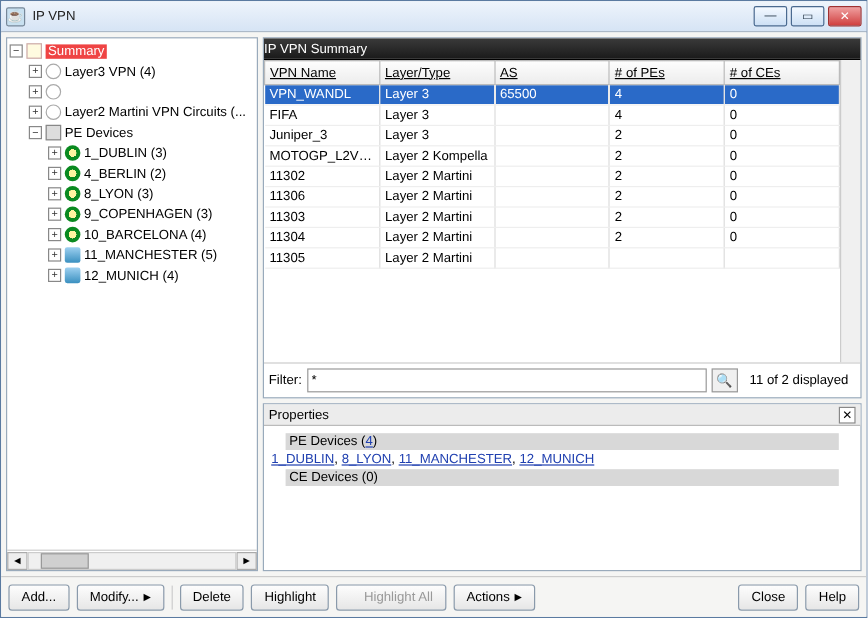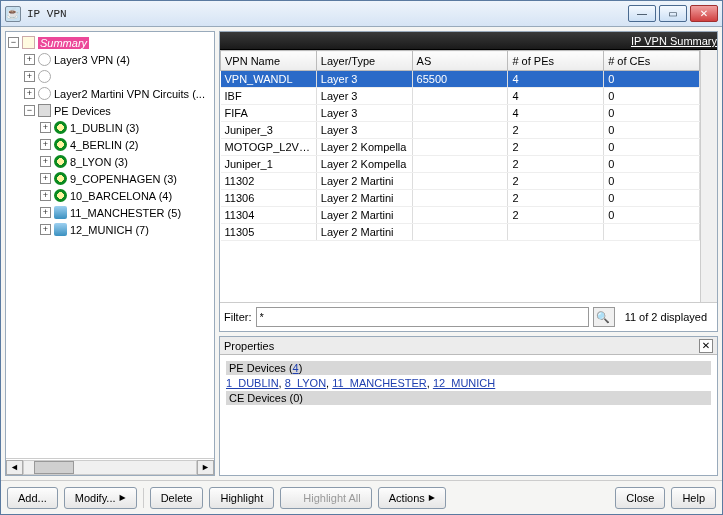--- a/index.html
+++ b/index.html
@@ -1,62 +1,62 @@
 <!DOCTYPE html>
 <html><head>
 <meta charset="utf-8">
 <style>
 * { box-sizing: border-box; margin: 0; padding: 0; font-family: "Segoe UI", Tahoma, sans-serif; font-size: 11px; }
 html, body { width: 723px; height: 515px; overflow: hidden; }
 .window { width: 723px; height: 515px; border: 1px solid #5a7aa0; display: flex; flex-direction: column; }
 .titlebar { height: 26px; background: linear-gradient(#eef4fb,#d6e4f5); display: flex; align-items: center; padding: 0 4px; border-bottom: 1px solid #9ab; }
 .titlebar .app-icon { width: 16px; height: 16px; border-radius: 2px; background: #c8e0f0; border: 1px solid #789; margin-right: 6px; display: inline-flex; align-items: center; justify-content: center; }
-.titlebar .title { flex: 1; color: #222; font-family: Liberation Mono, monospace; }
+.titlebar .title { flex: 1; color: #222; }
 .winbtn { width: 28px; height: 17px; border: 1px solid #4a6a90; border-radius: 2px; margin-left: 3px; display: inline-flex; align-items: center; justify-content: center; background: linear-gradient(#f4f9ff,#cde0f5); color: #234; font-size: 10px; cursor: default; }
 .winbtn.close { background: linear-gradient(#f0a0a0,#d04040); border-color: #a03030; color: #fff; }
 .content { flex: 1; display: flex; padding: 4px; gap: 4px; background: #f5f5f3; }
 .left { width: 210px; border: 1px solid #9ab; background: #fff; display: flex; flex-direction: column; }
 .tree { flex: 1; overflow: auto; padding: 2px 0; }
 .tree ul { list-style: none; padding-left: 0; }
 .tree li { white-space: nowrap; }
 .tree li > .row { display: flex; align-items: center; height: 17px; padding-left: 2px; }
 .tree li ul { padding-left: 16px; }
 .expander { width: 11px; height: 11px; border: 1px solid #888; background: #fff; display: inline-flex; align-items: center; justify-content: center; margin-right: 3px; font-size: 9px; line-height: 1; color: #333; cursor: default; }
 .node-icon { width: 13px; height: 13px; margin-right: 3px; display: inline-flex; align-items: center; justify-content: center; }
 .node-icon.summary { background: #fffbe0; border:1px solid #caa; }
 .node-icon.vpn { background: #fff; border:1px solid #aaa; border-radius:50%; }
 .node-icon.device { background: radial-gradient(circle,#fff4a0 35%,#0a8a20 36%); border-radius:50%; }
 .node-icon.router { background: linear-gradient(#9dd0f0,#3a90c0); border-radius: 2px; }
 .node-icon.peg { background: #ddd; border:1px solid #888; }
-.selected { background: #ec4899; color: #fff; padding: 0 2px; font-style: italic; }
+.selected { background: #ef4444; color: #fff; padding: 0 2px; }
 .hscroll { height: 17px; border-top: 1px solid #ccc; display: flex; align-items: center; }
 .hscroll .btn { width: 17px; height: 15px; border: 1px solid #aaa; background: #eee; display: inline-flex; align-items: center; justify-content: center; font-size: 9px; }
 .hscroll .track { flex:1; height: 15px; background: #f0f0f0; border: 1px solid #ccc; position: relative; }
 .hscroll .thumb { position:absolute; left:10px; width:40px; top:0; bottom:0; background: #d0d0d0; border: 1px solid #999; }
 .right { flex: 1; display: flex; flex-direction: column; gap: 4px; }
 .panel { border: 1px solid #9ab; background: #fff; display: flex; flex-direction: column; }
 .panel.top { flex: 1; min-height: 200px; }
-.darkbar { background: linear-gradient(#3a3a3a,#1a1a1a); color: #fff; text-align: right; height: 18px; line-height: 18px; border-bottom: 1px solid #000; text-decoration: underline; }
+.darkbar { background: linear-gradient(#3a3a3a,#1a1a1a); color: #fff; text-align: left; height: 18px; line-height: 18px; border-bottom: 1px solid #000; }
 .table-wrap { flex:1; overflow: auto; }
 table { width: 100%; border-collapse: collapse; table-layout: fixed; }
-th { background: linear-gradient(#fdfdfd,#ececec); border: 1px solid #bbb; text-align: left; padding: 2px 4px; font-weight: normal; height: 20px; }
+th { background: linear-gradient(#fdfdfd,#ececec); border: 1px solid #bbb; text-align: left; padding: 2px 4px; font-weight: normal; height: 20px; text-decoration: underline; }
 td { border-right: 1px solid #ddd; border-bottom: 1px solid #eee; padding: 1px 4px; height: 17px; overflow: hidden; text-overflow: ellipsis; white-space: nowrap; }
 tr.sel td { background: #2a6ac8; color: #fff; }
 .filterbar { display: flex; align-items: center; border-top: 1px solid #ccc; padding: 4px; gap: 4px; }
 .filterbar input { flex:1; border: 1px solid #999; height: 20px; padding: 0 3px; }
 .filterbar .sbtn { width: 22px; height: 20px; border: 1px solid #999; background: #f0f0f0; display: inline-flex; align-items: center; justify-content: center; }
 .statustxt { padding: 0 6px; white-space: nowrap; }
 .panel.props { height: 140px; }
 .propsbar { background: #ececec; border-bottom: 1px solid #bbb; display:flex; align-items:center; padding: 2px 4px; height: 18px; }
 .propsbar .x { width:14px; height:14px; border:1px solid #888; background:#fff; display:inline-flex; align-items:center; justify-content:center; font-size:10px; cursor:default;}
 .propsbody { flex:1; padding: 4px 6px; overflow:auto; }
 .propsbody .headline { font-size: 13px; margin-bottom: 3px; }
 .propsbody .ul { text-decoration: underline; }
 .propsbody .link { color: #2040b0; text-decoration: underline; cursor: default; }
-.propsbody .bar { background: #d8d8d8; padding: 1px 3px; margin: 2px 0; }
+.propsbody .bar { background: #d8d8d8; padding: 1px 3px; margin: 2px 12px; }
 .footer { height: 34px; border-top: 1px solid #ccc; background: #f5f5f3; display:flex; align-items:center; padding: 0 6px; gap: 6px; }
 .footer .spacer { flex:1; }
 .footer .divider { width:1px; height:20px; background:#ccc; }
 button.fb { height: 22px; padding: 0 10px; border: 1px solid #8a9aab; border-radius: 3px; background: linear-gradient(#fdfdfd,#e6e6e6); cursor: default; display:inline-flex; align-items:center; gap:4px; }
 button.fb:disabled { color:#999;padding-left:22px; }
 .tri { font-size: 8px; }
 .sbar { width: 17px; background: #f0f0f0; border-left: 1px solid #ccc; }
 .table-outer { display:flex; flex:1; overflow:hidden; }
 </style>
 </head>
@@ -148,21 +148,21 @@
                       <div class="row">
                         <span class="expander">+</span>
                         <span class="node-icon router"></span>
                         <span>11_MANCHESTER (5)</span>
                       </div>
                     </li>
                     <li>
                       <div class="row">
                         <span class="expander">+</span>
                         <span class="node-icon router"></span>
-                        <span>12_MUNICH (7)</span>
+                        <span>12_MUNICH (4)</span>
                       </div>
                     </li>
                   </ul>
                 </li>
               </ul>
           </li>
         </ul>
       </div>
       <div class="hscroll">
         <span class="btn">◄</span>
@@ -190,27 +190,20 @@
                 </thead>
               <tbody id="sum-body">
                   <tr class="sel">
                     <td>VPN_WANDL</td>
                     <td>Layer 3</td>
                     <td>65500</td>
                     <td>4</td>
                     <td>0</td>
                   </tr>
                   <tr>
-                    <td>IBF</td>
-                    <td>Layer 3</td>
-                    <td></td>
-                    <td>4</td>
-                    <td>0</td>
-                  </tr>
-                  <tr>
                     <td>FIFA</td>
                     <td>Layer 3</td>
                     <td></td>
                     <td>4</td>
                     <td>0</td>
                   </tr>
                   <tr>
                     <td>Juniper_3</td>
                     <td>Layer 3</td>
                     <td></td>
@@ -218,35 +211,35 @@
                     <td>0</td>
                   </tr>
                   <tr>
                     <td>MOTOGP_L2VPN...</td>
                     <td>Layer 2 Kompella</td>
                     <td></td>
                     <td>2</td>
                     <td>0</td>
                   </tr>
                   <tr>
-                    <td>Juniper_1</td>
-                    <td>Layer 2 Kompella</td>
-                    <td></td>
-                    <td>2</td>
-                    <td>0</td>
-                  </tr>
-                  <tr>
                     <td>11302</td>
                     <td>Layer 2 Martini</td>
                     <td></td>
                     <td>2</td>
                     <td>0</td>
                   </tr>
                   <tr>
                     <td>11306</td>
+                    <td>Layer 2 Martini</td>
+                    <td></td>
+                    <td>2</td>
+                    <td>0</td>
+                  </tr>
+                  <tr>
+                    <td>11303</td>
                     <td>Layer 2 Martini</td>
                     <td></td>
                     <td>2</td>
                     <td>0</td>
                   </tr>
                   <tr>
                     <td>11304</td>
                     <td>Layer 2 Martini</td>
                     <td></td>
                     <td>2</td>

